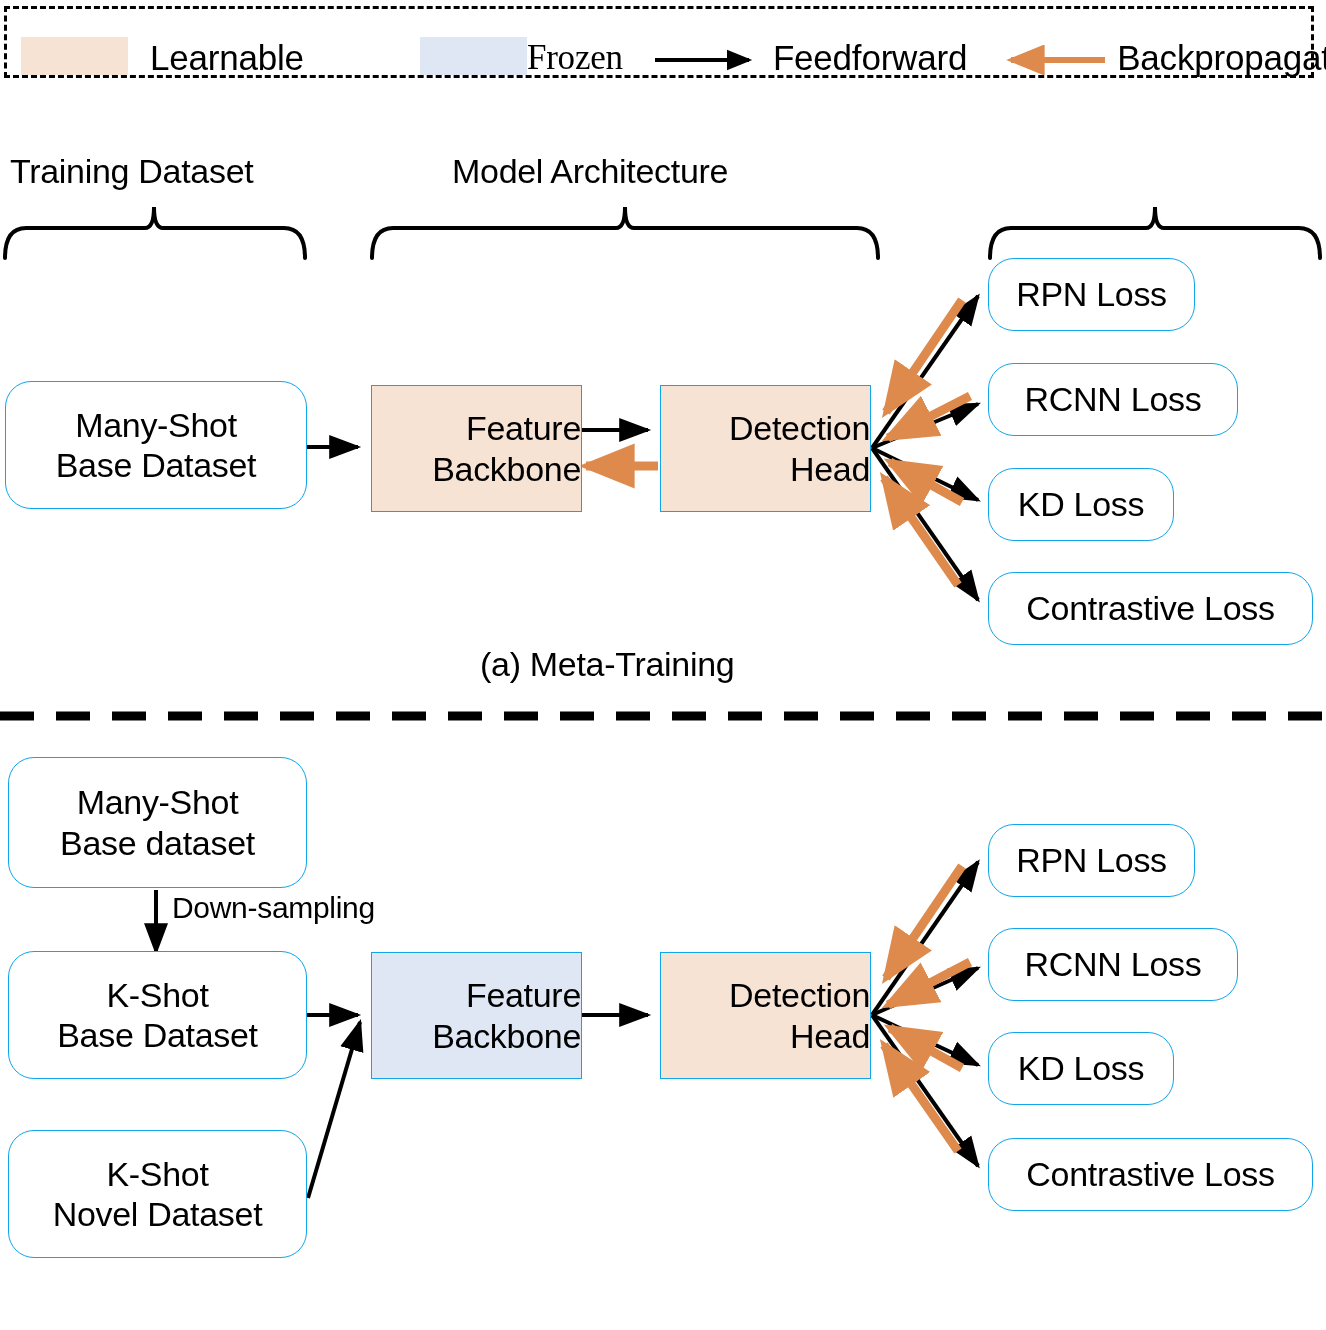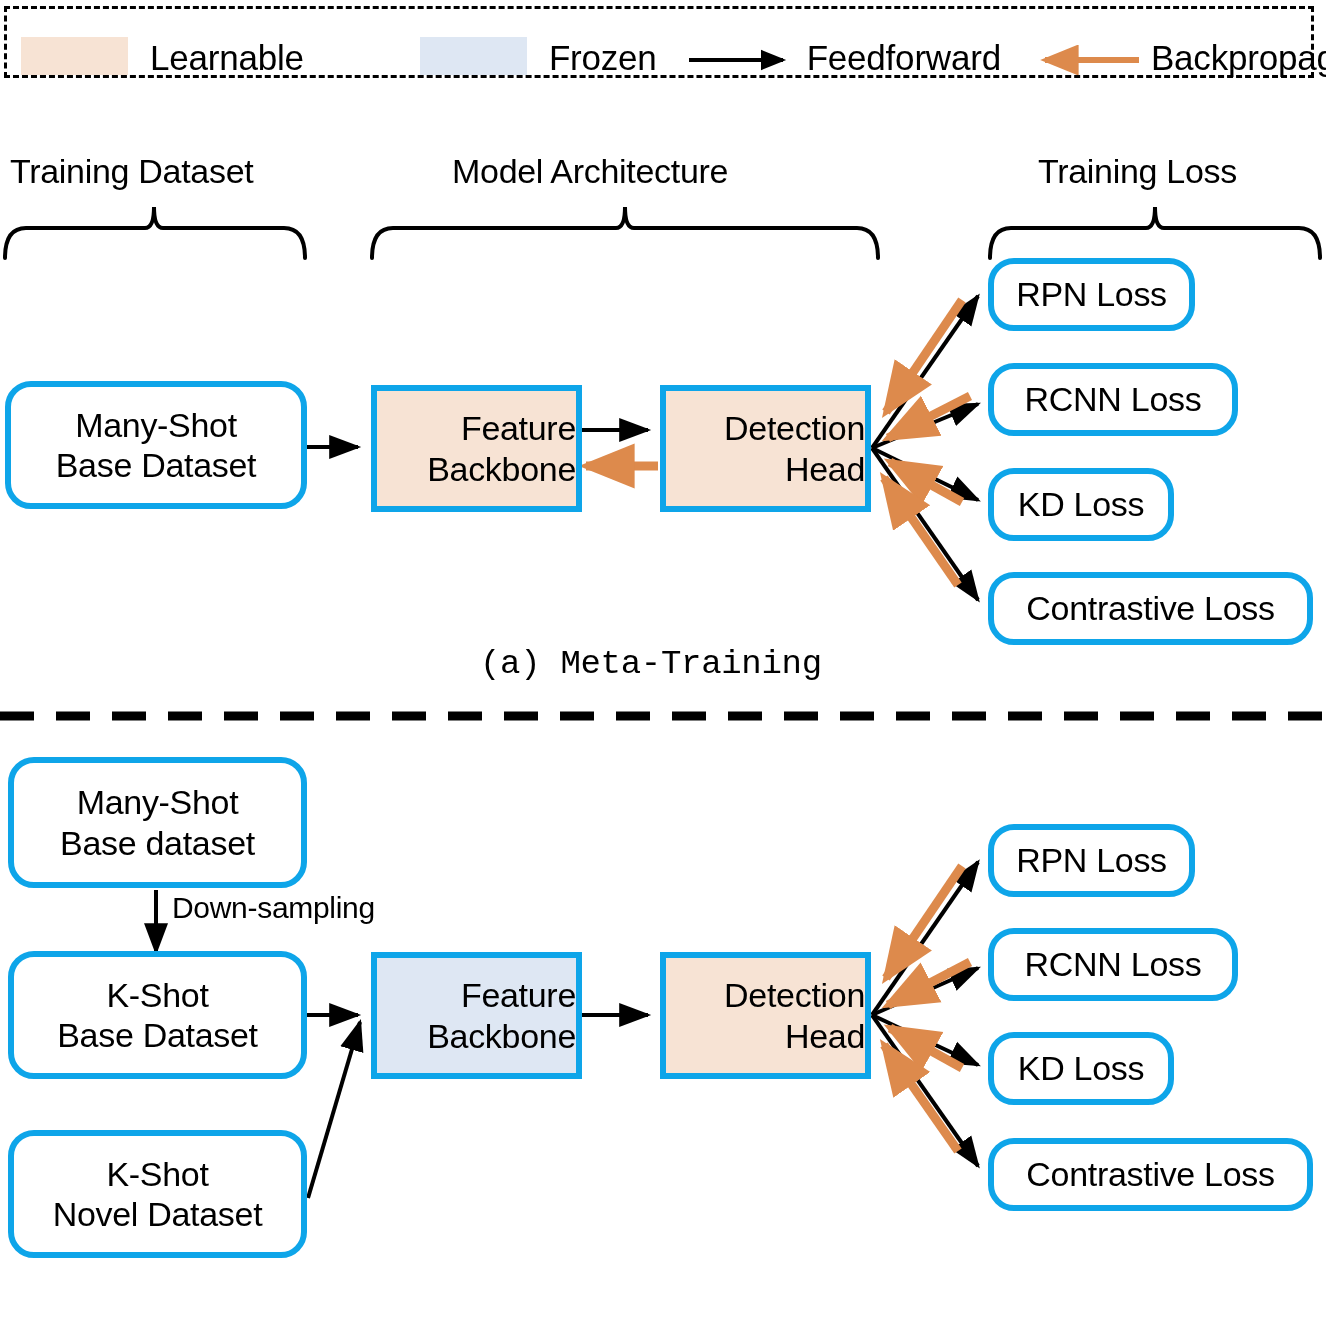--- a/index.html
+++ b/index.html
@@ -23,35 +23,35 @@
     display:flex;align-items:flex-end;
   }
   .sw{width:107px;height:38px;flex:0 0 auto;}
   .sw.learn{margin-left:14px;background:#F7E3D4;}
   .sw.froz{margin-left:116px;background:#DEE7F3;}
   .legend-label{
     font-size:35px;line-height:1;white-space:nowrap;
     letter-spacing:-0.2px;
   }
   .legend-label.l1{margin-left:22px;}
-  .legend-label.l2{margin-left:22px;}
+  .legend-label.l2{font-family:Liberation Serif, serif;}
   .legend-label.l3{margin-left:10px;}
   .legend-label.l4{margin-left:10px;}
   .arrow-mini{flex:0 0 auto;width:110px;height:30px;margin-left:30px;}
 
   
   .hdr{
     position:absolute;font-size:34px;white-space:nowrap;
     letter-spacing:-0.3px;
   }
 
   
   .node{
     position:absolute;box-sizing:border-box;
-    border:6px solid #0ea5e9;background:#fff;
+    border:1px solid #0ea5e9;background:#fff;
     display:flex;flex-direction:column;
     align-items:center;justify-content:center;
     font-size:34px;line-height:1.18;text-align:center;
     letter-spacing:-0.3px;
     white-space:nowrap;
   }
   .node.round{border-radius:26px;}
   .node.sq{border-radius:0;align-items:flex-end;}
   .node.learnable{background:#F7E3D4;}
   .node.frozen{background:#DEE7F3;}
@@ -156,21 +156,20 @@
     <g stroke="#DD8A4C" stroke-width="9" fill="none">
       <line x1="962" y1="866" x2="886" y2="978" marker-end="url(#aorg)"></line>
       <line x1="970" y1="962" x2="888" y2="1005" marker-end="url(#aorg)"></line>
       <line x1="962" y1="1068" x2="890" y2="1028" marker-end="url(#aorg)"></line>
       <line x1="958" y1="1151" x2="884" y2="1045" marker-end="url(#aorg)"></line>
     </g>
   </svg>
 
   <div class="hdr" style="left:452px;top:152px;">Model Architecture</div>
   <div class="hdr" style="left:10px;top:152px;">Training Dataset</div>
-  <div class="hdr" style="left:1038px;top:152px;">Training Loss</div>
 
   <div class="node round" style="left:5px;top:381px;width:302px;height:128px;">
     <span>Many-Shot</span>
     <span>Base Dataset</span>
   </div>
 
   <div class="node sq learnable" style="left:371px;top:385px;width:211px;height:127px;">
     <span>Feature</span>
     <span>Backbone</span>
   </div>
@@ -186,21 +185,21 @@
   <div class="node round" style="left:988px;top:363px;width:250px;height:73px;">
     <span>RCNN Loss</span>
   </div>
   <div class="node round" style="left:988px;top:468px;width:186px;height:73px;">
     <span>KD Loss</span>
   </div>
   <div class="node round" style="left:988px;top:572px;width:325px;height:73px;">
     <span>Contrastive Loss</span>
   </div>
 
-  <div class="cap" style="left:480px;top:645px;font-family:Liberation Mono, monospace;">(a) Meta-Training</div>
+  <div class="cap" style="left:480px;top:645px;">(a) Meta-Training</div>
 
   <div class="node round" style="left:8px;top:757px;width:299px;height:131px;">
     <span>Many-Shot</span>
     <span>Base dataset</span>
   </div>
 
   <div class="edge-label" style="left:172px;top:891px;">Down-sampling</div>
 
   <div class="node round" style="left:8px;top:951px;width:299px;height:128px;">
     <span>K-Shot</span>

